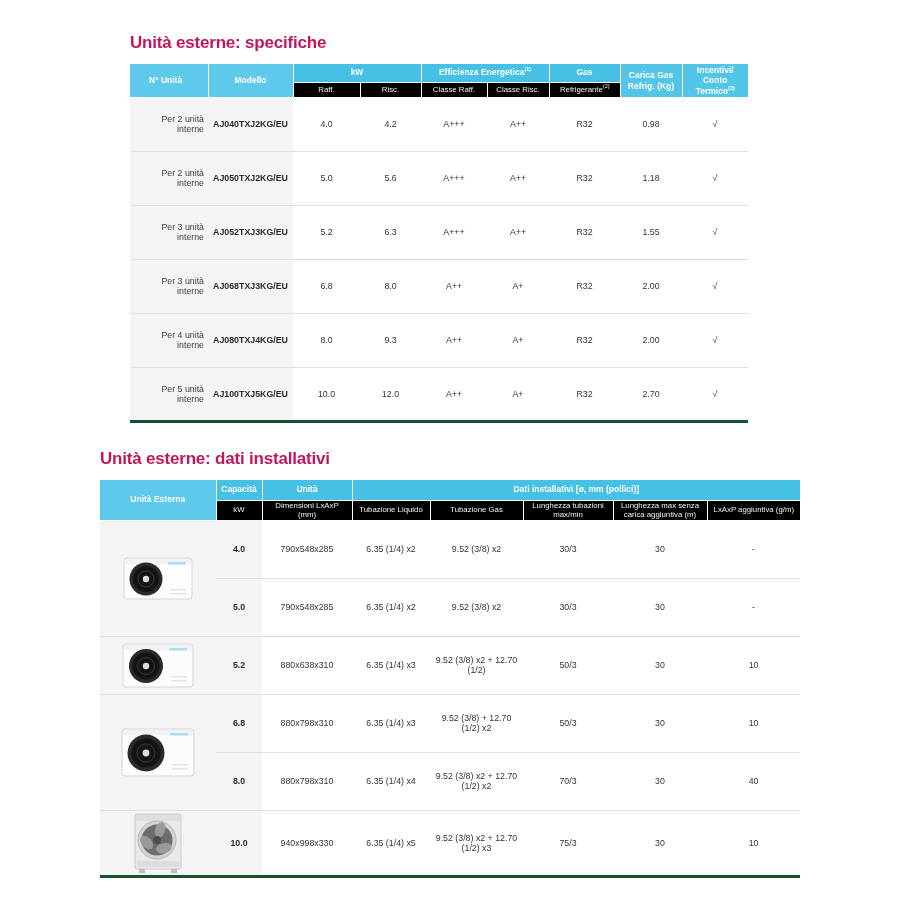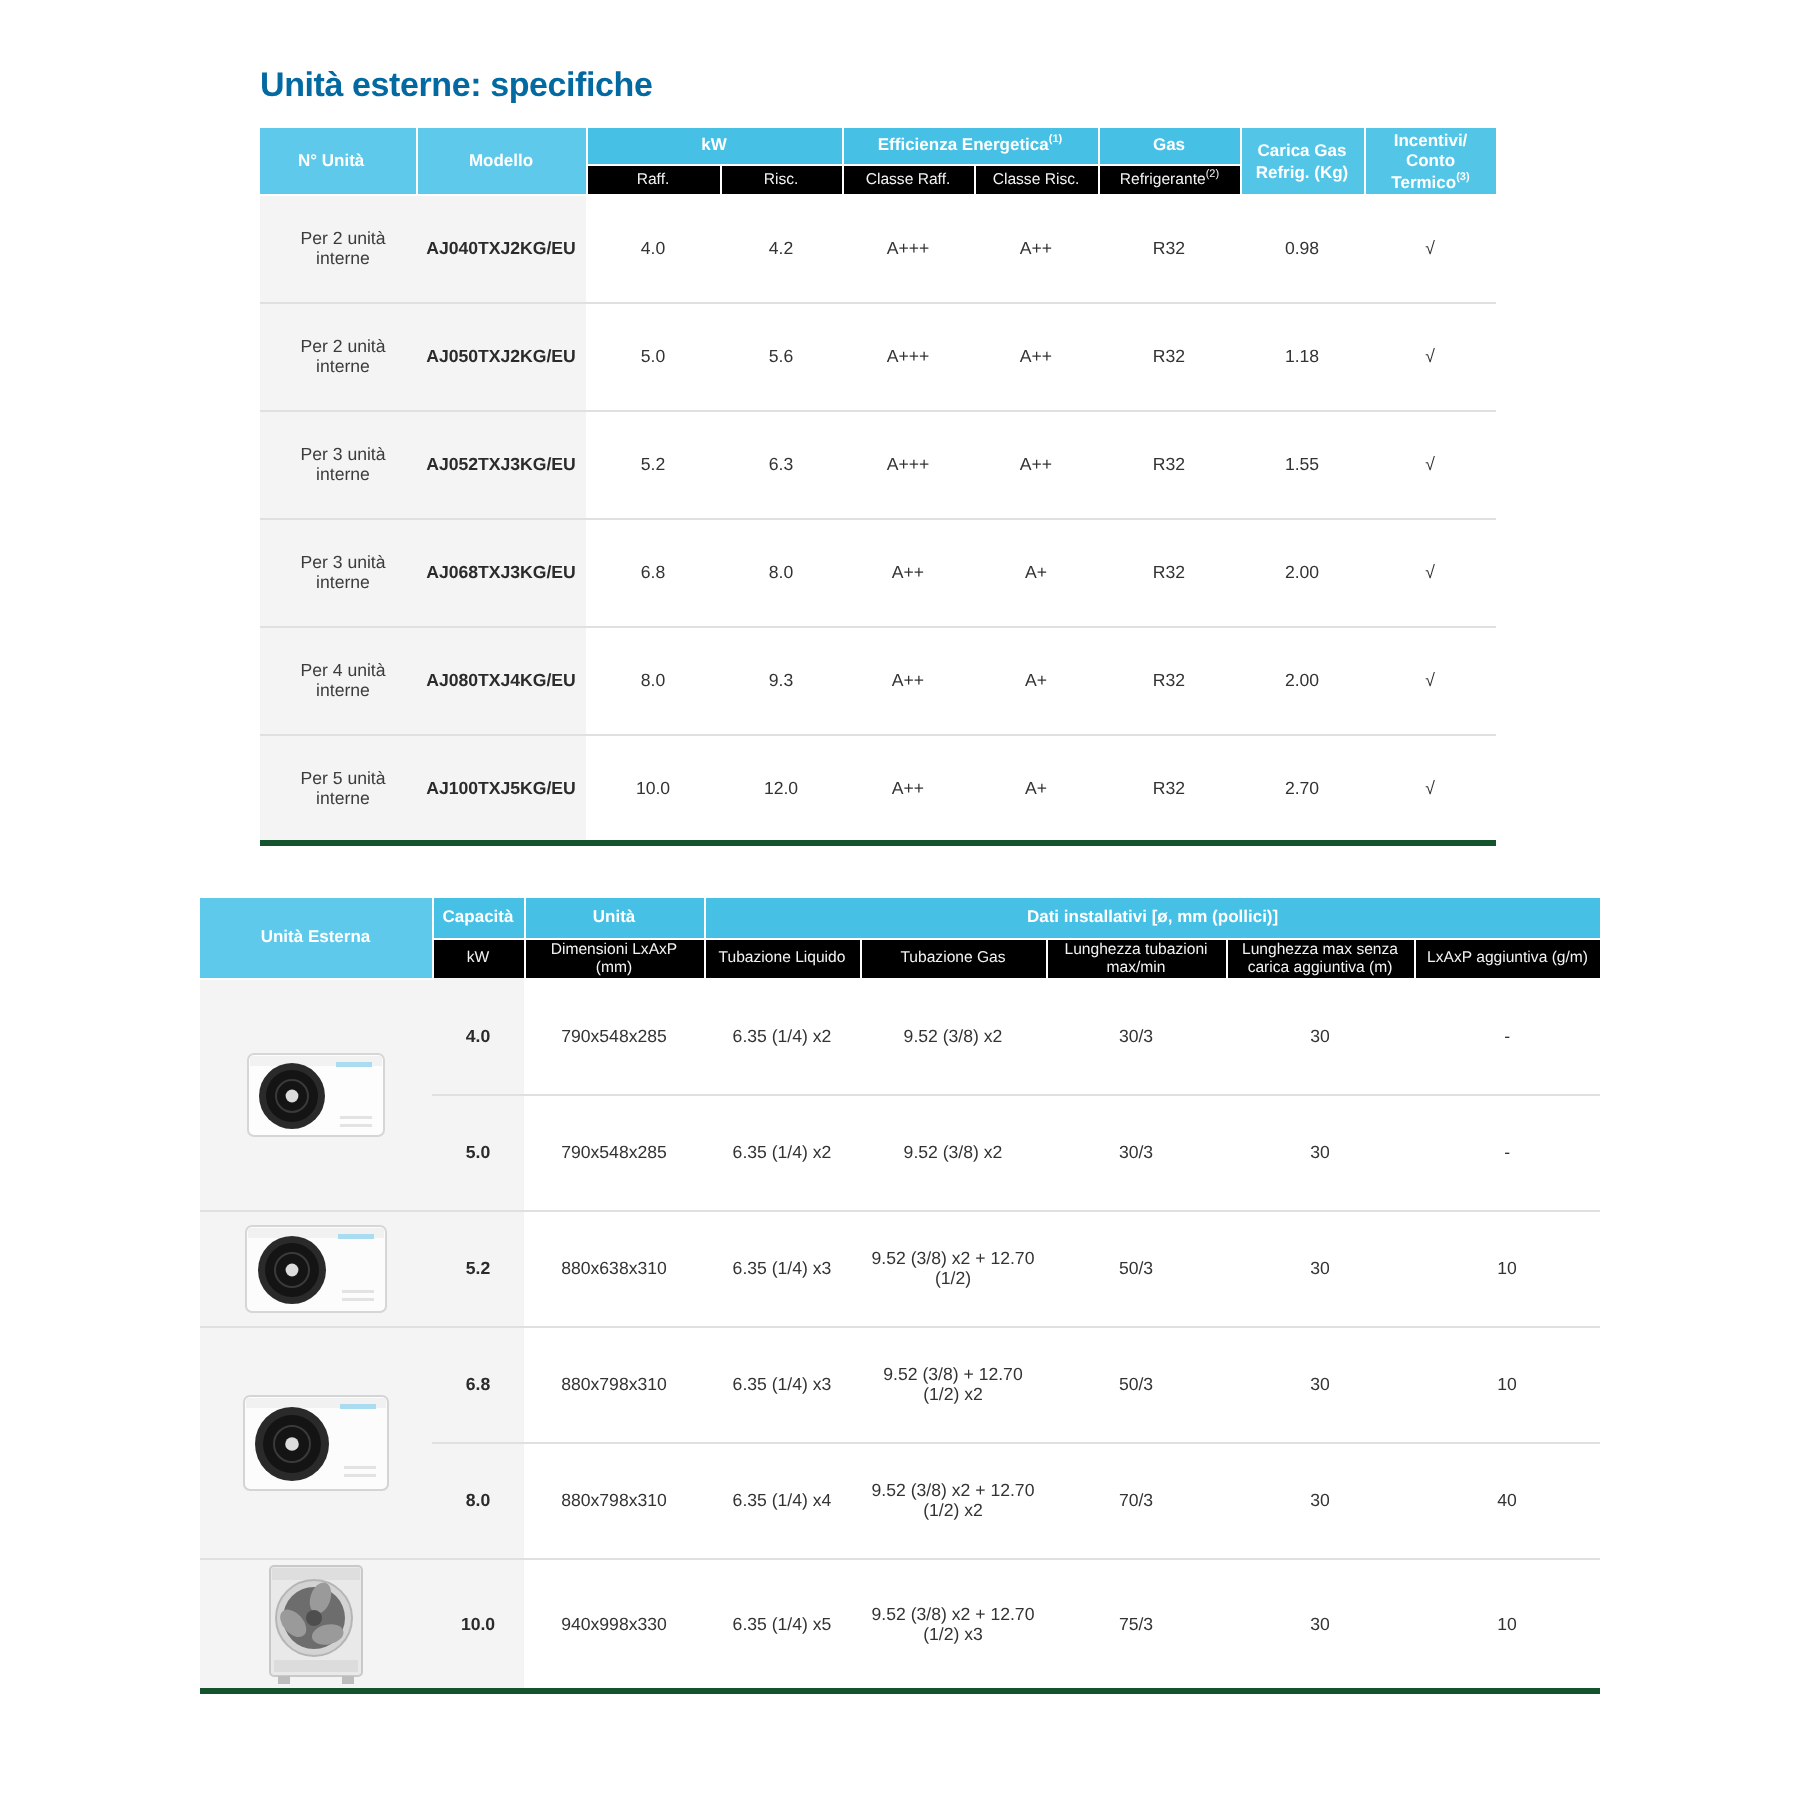--- a/index.html
+++ b/index.html
@@ -1,38 +1,38 @@
 <!DOCTYPE html>
 <html><head>
 <meta charset="utf-8">
 <style>
   html,body{margin:0;padding:0;background:#fff;}
   #page{position:relative;width:900px;height:900px;background:#fff;overflow:hidden;
         font-family:"Liberation Sans", sans-serif;color:#333;}
   .section{position:absolute;}
-  .sec-title{margin:0 0 11px 0;font-size:17px;font-weight:bold;color:#0369a1;letter-spacing:-0.2px;}
+  .sec-title{margin:0 0 11px 0;font-size:17px;font-weight:bold;color:#be185d;letter-spacing:-0.2px;}
   table{border-collapse:collapse;table-layout:fixed;}
   th,td{padding:0 4px;overflow:hidden;}
   
   thead th{background:#47c0e5;color:#fff;font-weight:bold;font-size:8.5px;line-height:1.25;
            border-right:1px solid rgba(255,255,255,0.75);border-bottom:1px solid rgba(255,255,255,0.75);
            text-align:center;vertical-align:middle;}
   thead tr th:last-child{border-right:none;}
   thead th.lite{background:#5ec9ea;}
   thead th.span2{background:#53c6e8;border-bottom:none;}
   thead tr.h-sub th{background:#000000;font-weight:normal;font-size:7.8px;color:rgba(255,255,255,0.95);border-bottom:none;}
   thead th.left{text-align:left;padding-left:19px;}
   thead th sup{font-size:5.5px;vertical-align:super;line-height:0;}
   
   tbody td{font-size:8.8px;color:#333;text-align:center;vertical-align:middle;
            border-top:1px solid #e0e0e0;background:#fff;}
   tbody tr:first-child td{border-top:none;}
   tbody tr.last td{border-bottom:3px solid #14532d;}
   td.gray{background:#f4f4f4;}
-  td.rowlabel{text-align:center;padding-left:9px;color:#3c3c3c;}
+  td.rowlabel{text-align:right;padding-left:9px;color:#3c3c3c;}
   td.model{font-weight:bold;color:#2b2b2b;}
   td.cap{font-weight:bold;color:#2b2b2b;}
   td.photo{padding:0;}
   .photo-wrap{display:flex;align-items:center;justify-content:center;width:100%;height:100%;}
   #t1 tbody tr{height:54px;}
   #t2 tbody tr{height:58px;}
   #t1 thead tr.h-top{height:18px;} #t1 thead tr.h-sub{height:15px;}
   #t2 thead tr.h-top{height:20px;} #t2 thead tr.h-sub{height:20px;}
 </style>
 </head>
@@ -143,20 +143,21 @@
           <td>A+</td>
           <td>R32</td>
           <td>2.70</td>
           <td>√</td>
         </tr>
       </tbody>
     </table>
   </div>
 
   <div class="section" style="left:100px;top:449px;width:700px;">
+    <h2 class="sec-title">Unità esterne: dati installativi</h2>
     <table id="t2" style="width:700px;">
       <colgroup>
         <col style="width:116px">
           <col style="width:46px">
           <col style="width:90px">
           <col style="width:78px">
         <col style="width:93px">
           <col style="width:90px">
           <col style="width:94px">
           <col style="width:93px">

